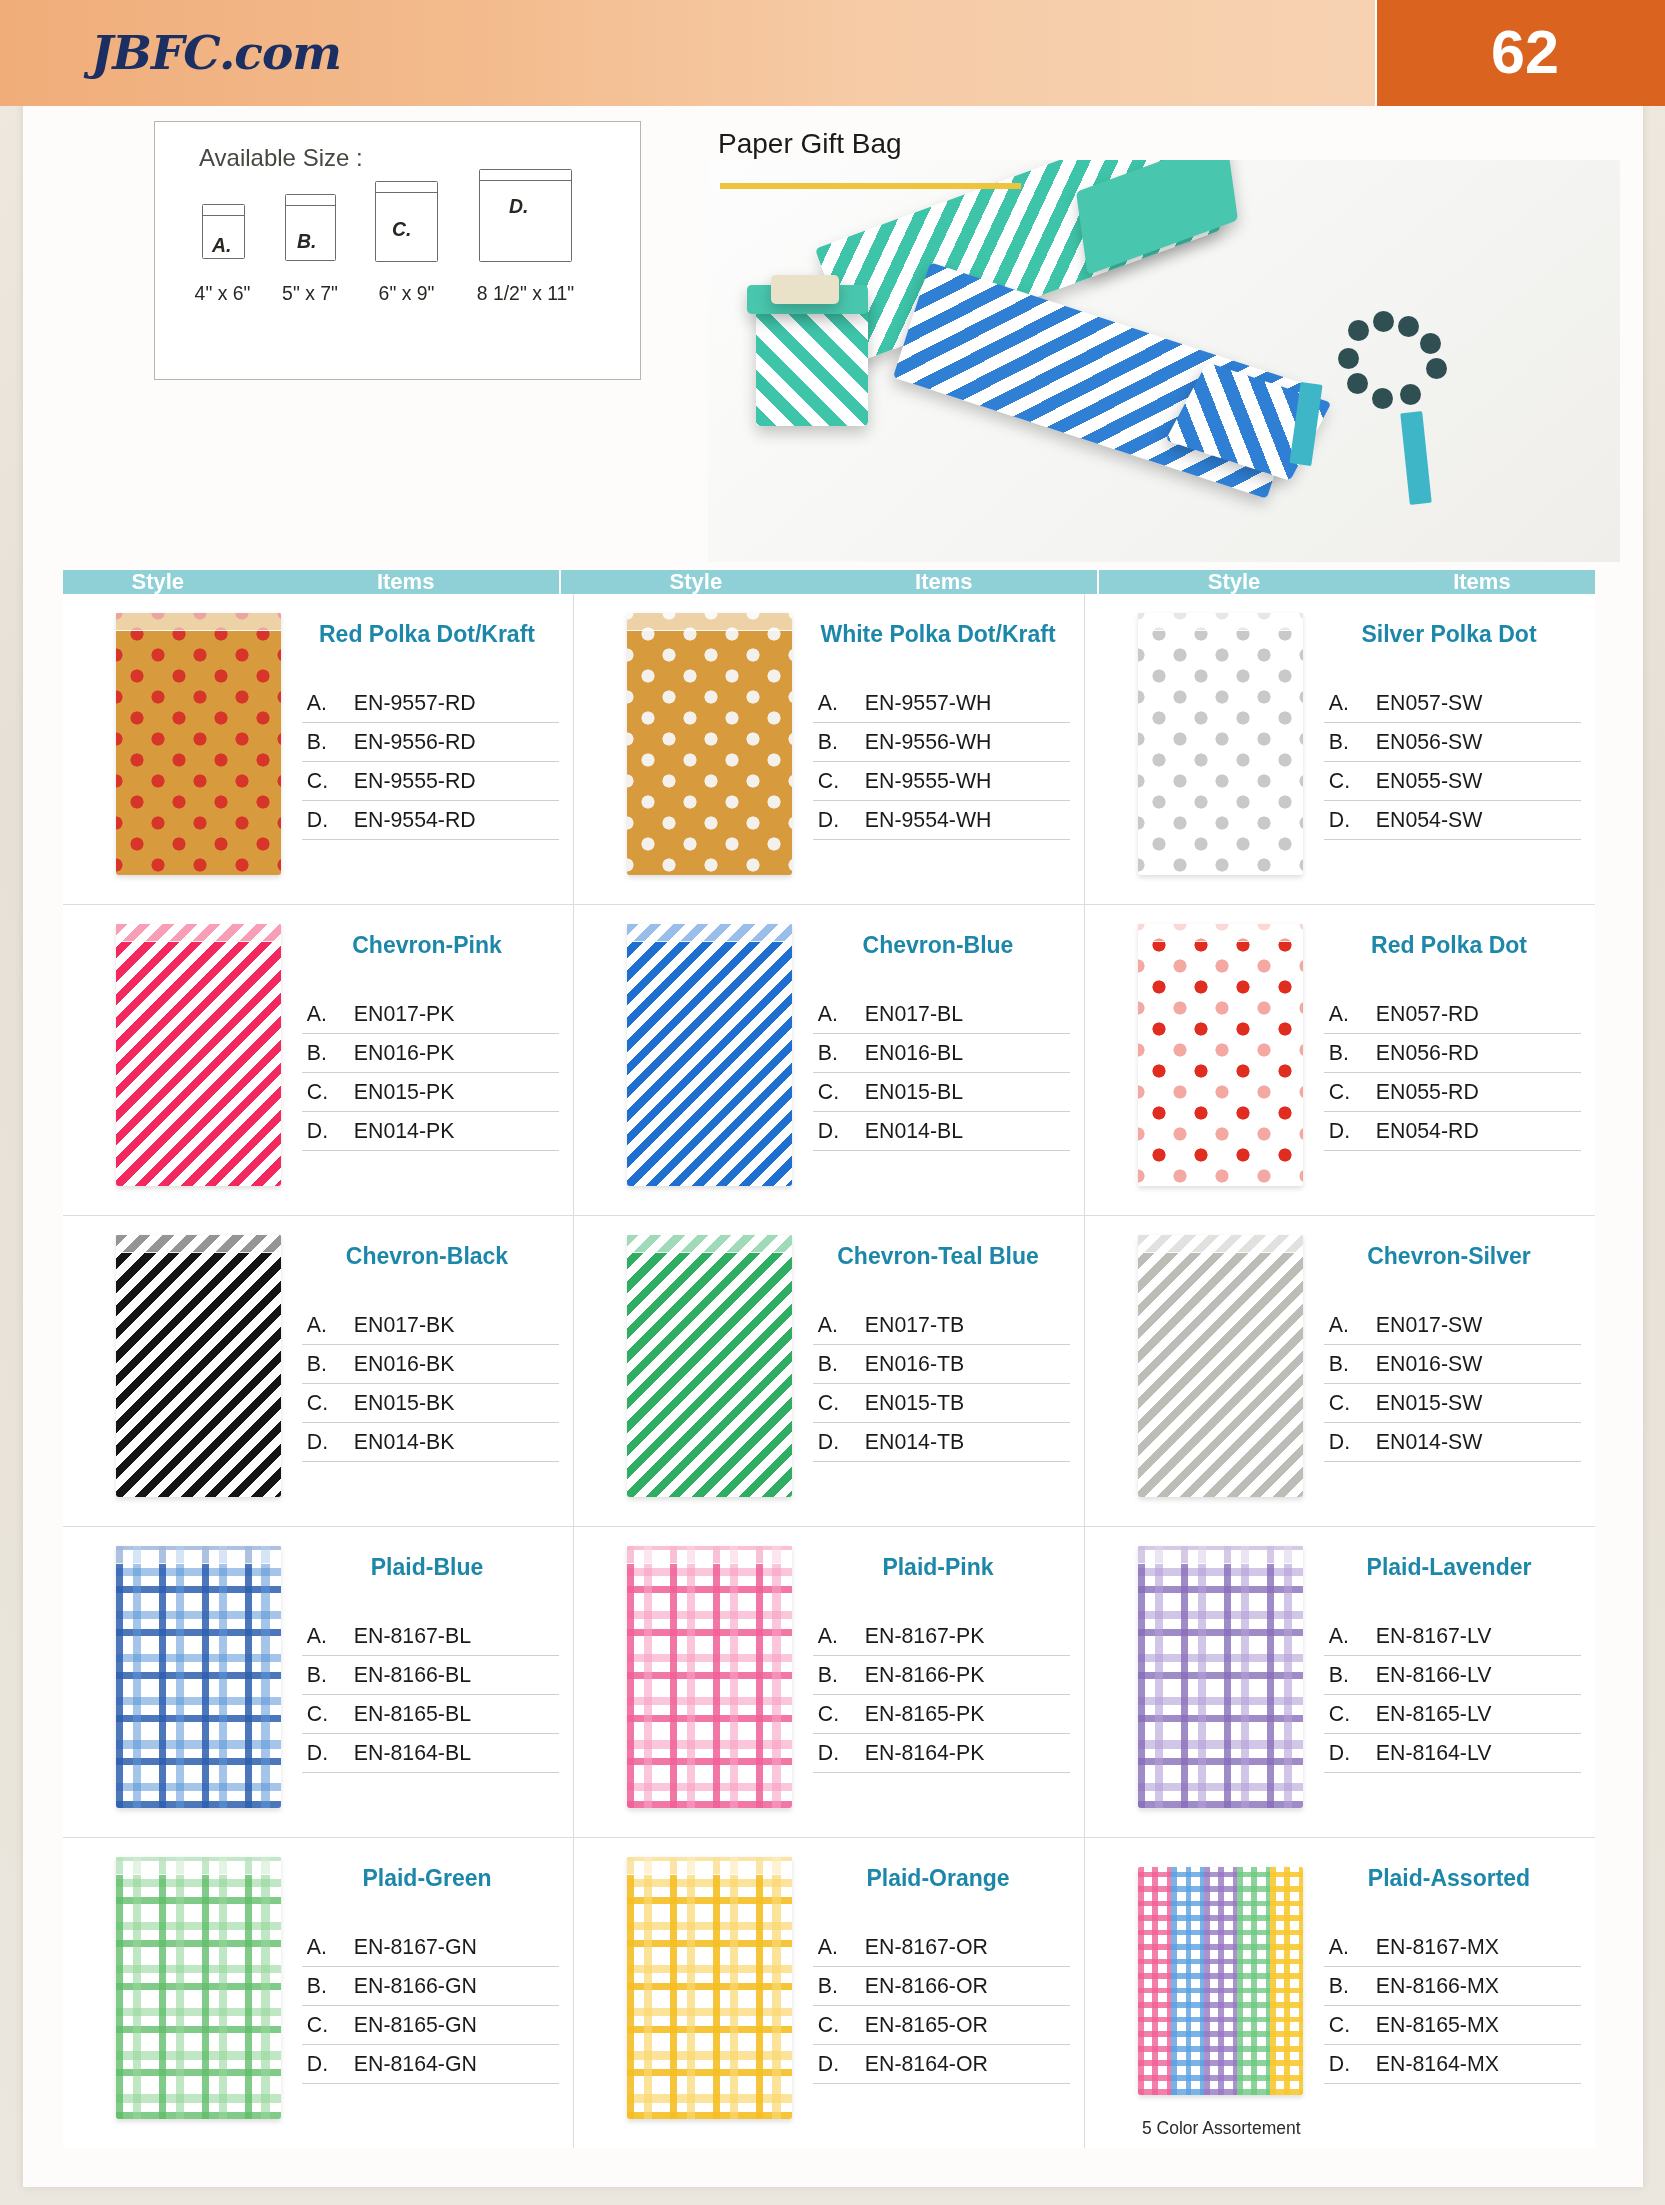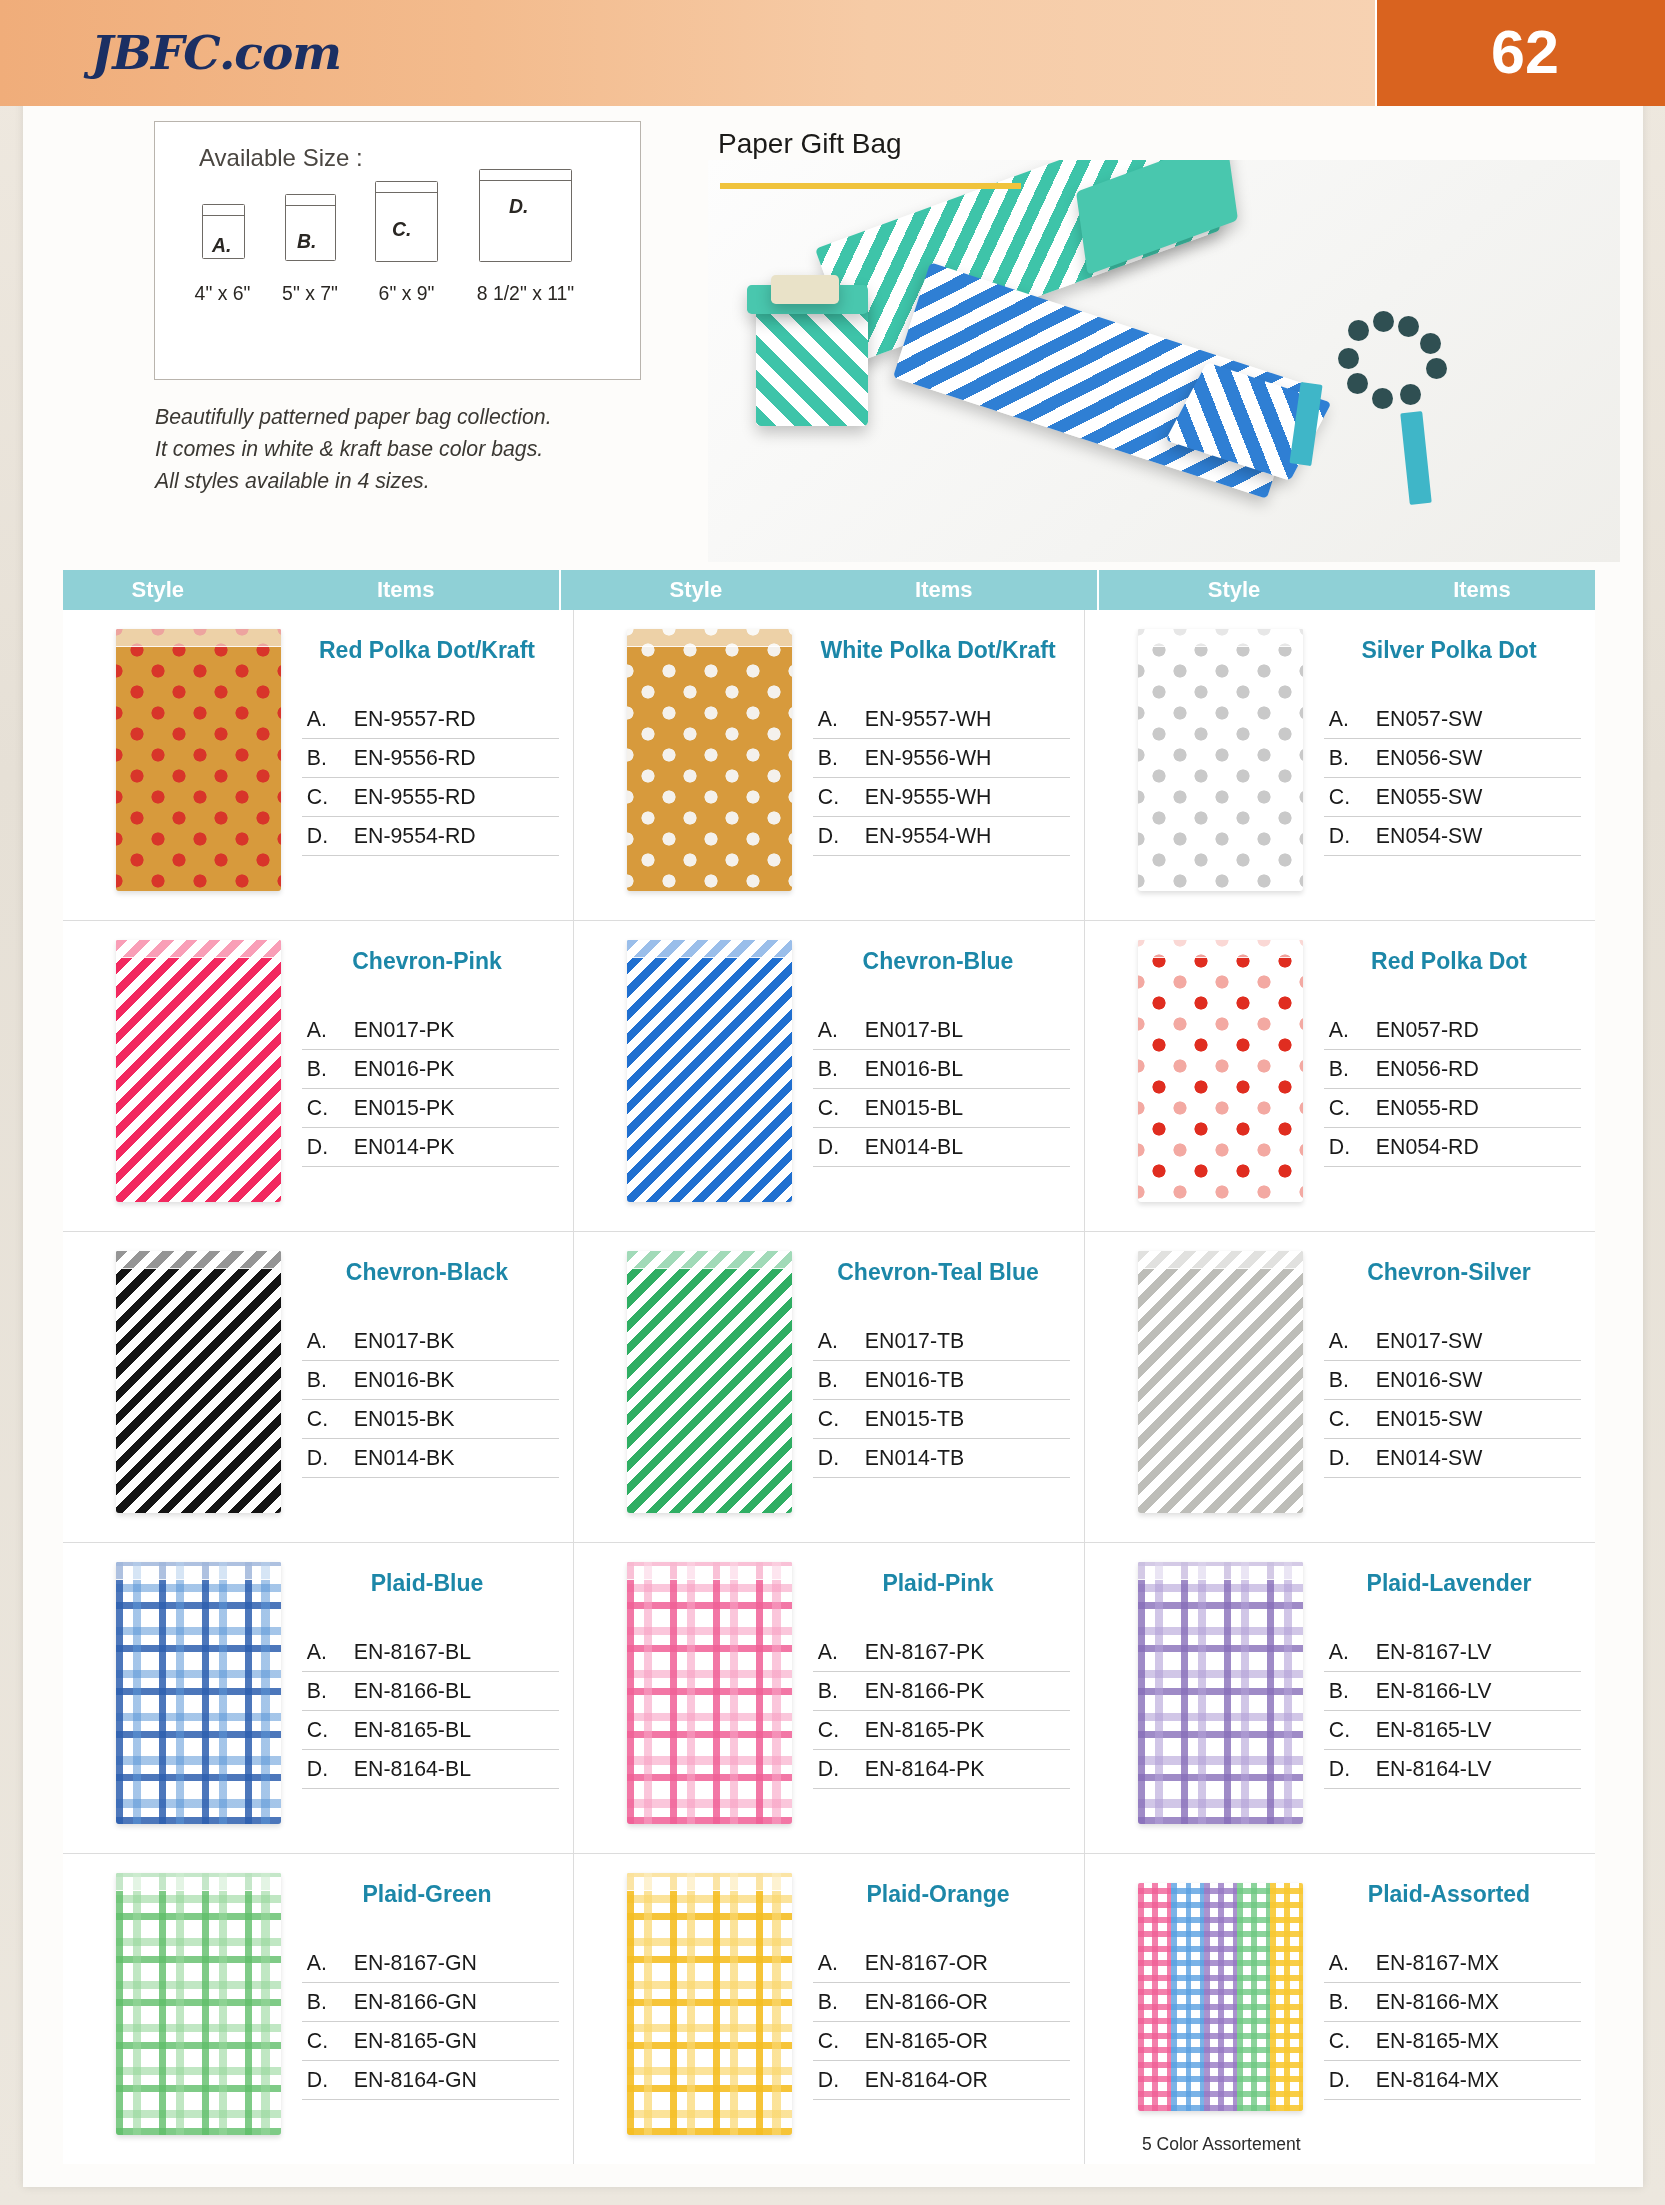--- a/index.html
+++ b/index.html
@@ -133,21 +133,21 @@
   }
   .lid-teal { background:#49c7ae; }
   .bead { position:absolute; border-radius:50%; background:#2f4f52; }
   .tassel { position:absolute; background:#3fb6c8; border-radius:1.9px; }
 
   
   .tbl {
     position:absolute; left:63px; top:570px; width:1532px;
   }
   .tbl-head {
-    display:flex; height:40px; background:#8fd0d6; color:#ffffff;gap:40px;
+    display:flex; height:24px; background:#8fd0d6; color:#ffffff;gap:40px;
   }
   .th {
     font-size:22px; font-weight:bold; display:flex;
     align-items:center; justify-content:center;
   }
   .th-style { width:233px; }
   .th-items { width:278px; }
   .col-sep-head { width:2.9px; background:#ffffff; }
 
   .row {
@@ -314,23 +314,20 @@
     <div class="bag-letter" style="left:237px; top:96px;">C.</div>
     <div class="size-label" style="left:204px; top:160px; width:95px;">6" x 9"</div>
 
     <div class="bag-fig" style="left:324px; top:47px; width:91px; height:91px;">
       <div class="flap"></div>
     </div>
     <div class="bag-letter" style="left:354px; top:73px;">D.</div>
     <div class="size-label" style="left:310px; top:160px; width:121px;">8 1/2" x 11"</div>
   </div>
 
-  <div class="desc" style="white-space:pre-line;">Beautifully patterned paper bag collection.
-It comes in white &amp; kraft base color bags.
-All styles available in 4 sizes.</div>
 
   <div class="hero-photo">
     <div class="hero-bg"></div>
 
     <div class="chevbox chev-teal" style="left:116px; top:19.4px; width:388px; height:121px; transform:rotate(-20deg);"></div>
     <div class="chevbox lid-teal" style="left:369px; top:4.8px; width:160px; height:82px; transform:rotate(-20deg) skewX(-12deg);"></div>
 
     <div class="chevbox chev-teal2" style="left:48px; top:145px; width:112px; height:121px;"></div>
     <div class="chevbox lid-teal" style="left:39px; top:125px; width:121px; height:29px;"></div>
     <div class="chevbox" style="left:63px; top:115px; width:68px; height:29px; background:#e9e2c8;"></div>

